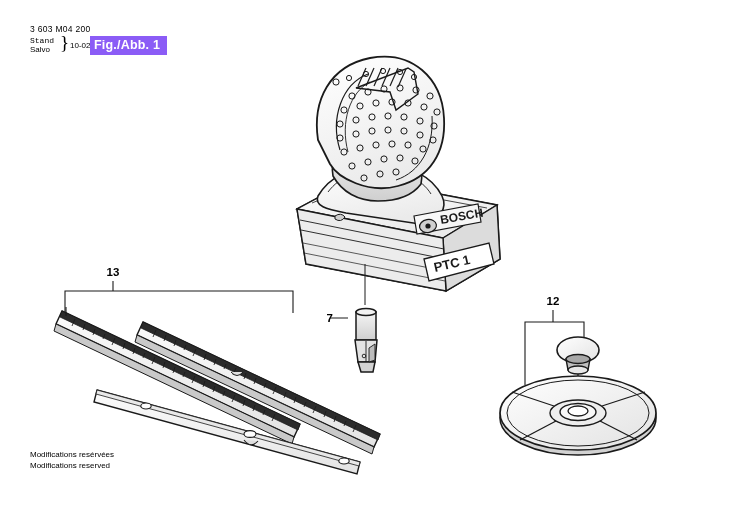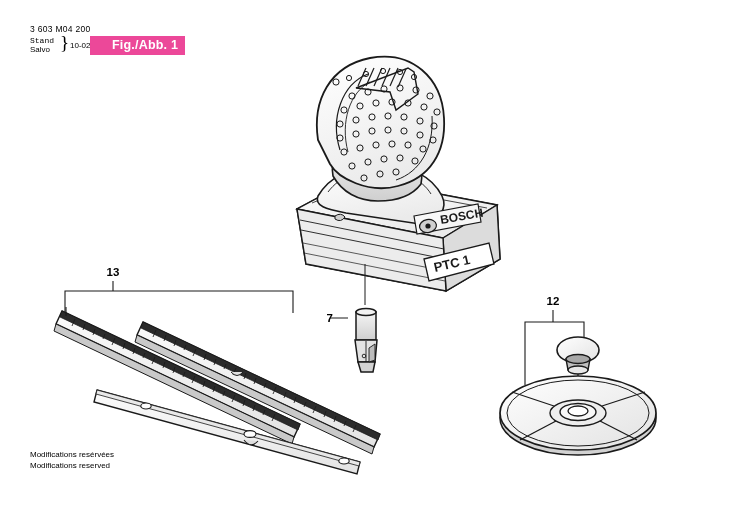--- a/index.html
+++ b/index.html
@@ -62,25 +62,25 @@
     position: absolute;
     left: 40px;
     top: 5px;
     font-size: 8px;
     white-space: nowrap;
   }
   #fig-badge {
     position: absolute;
     left: 60px;
     top: 12px;
-    background: #ec4899;
+    background: #8b5cf6;
     color: #ffffff;
     font-size: 12.5px;
     font-weight: bold;
-    padding: 2px 7px 3px 22px;
+    padding: 2px 7px 3px 4px;
     letter-spacing: 0.2px;
     white-space: nowrap;
   }
 
   
   #footer {
     position: absolute;
     left: 30px;
     top: 450px;
     width: 260px;

